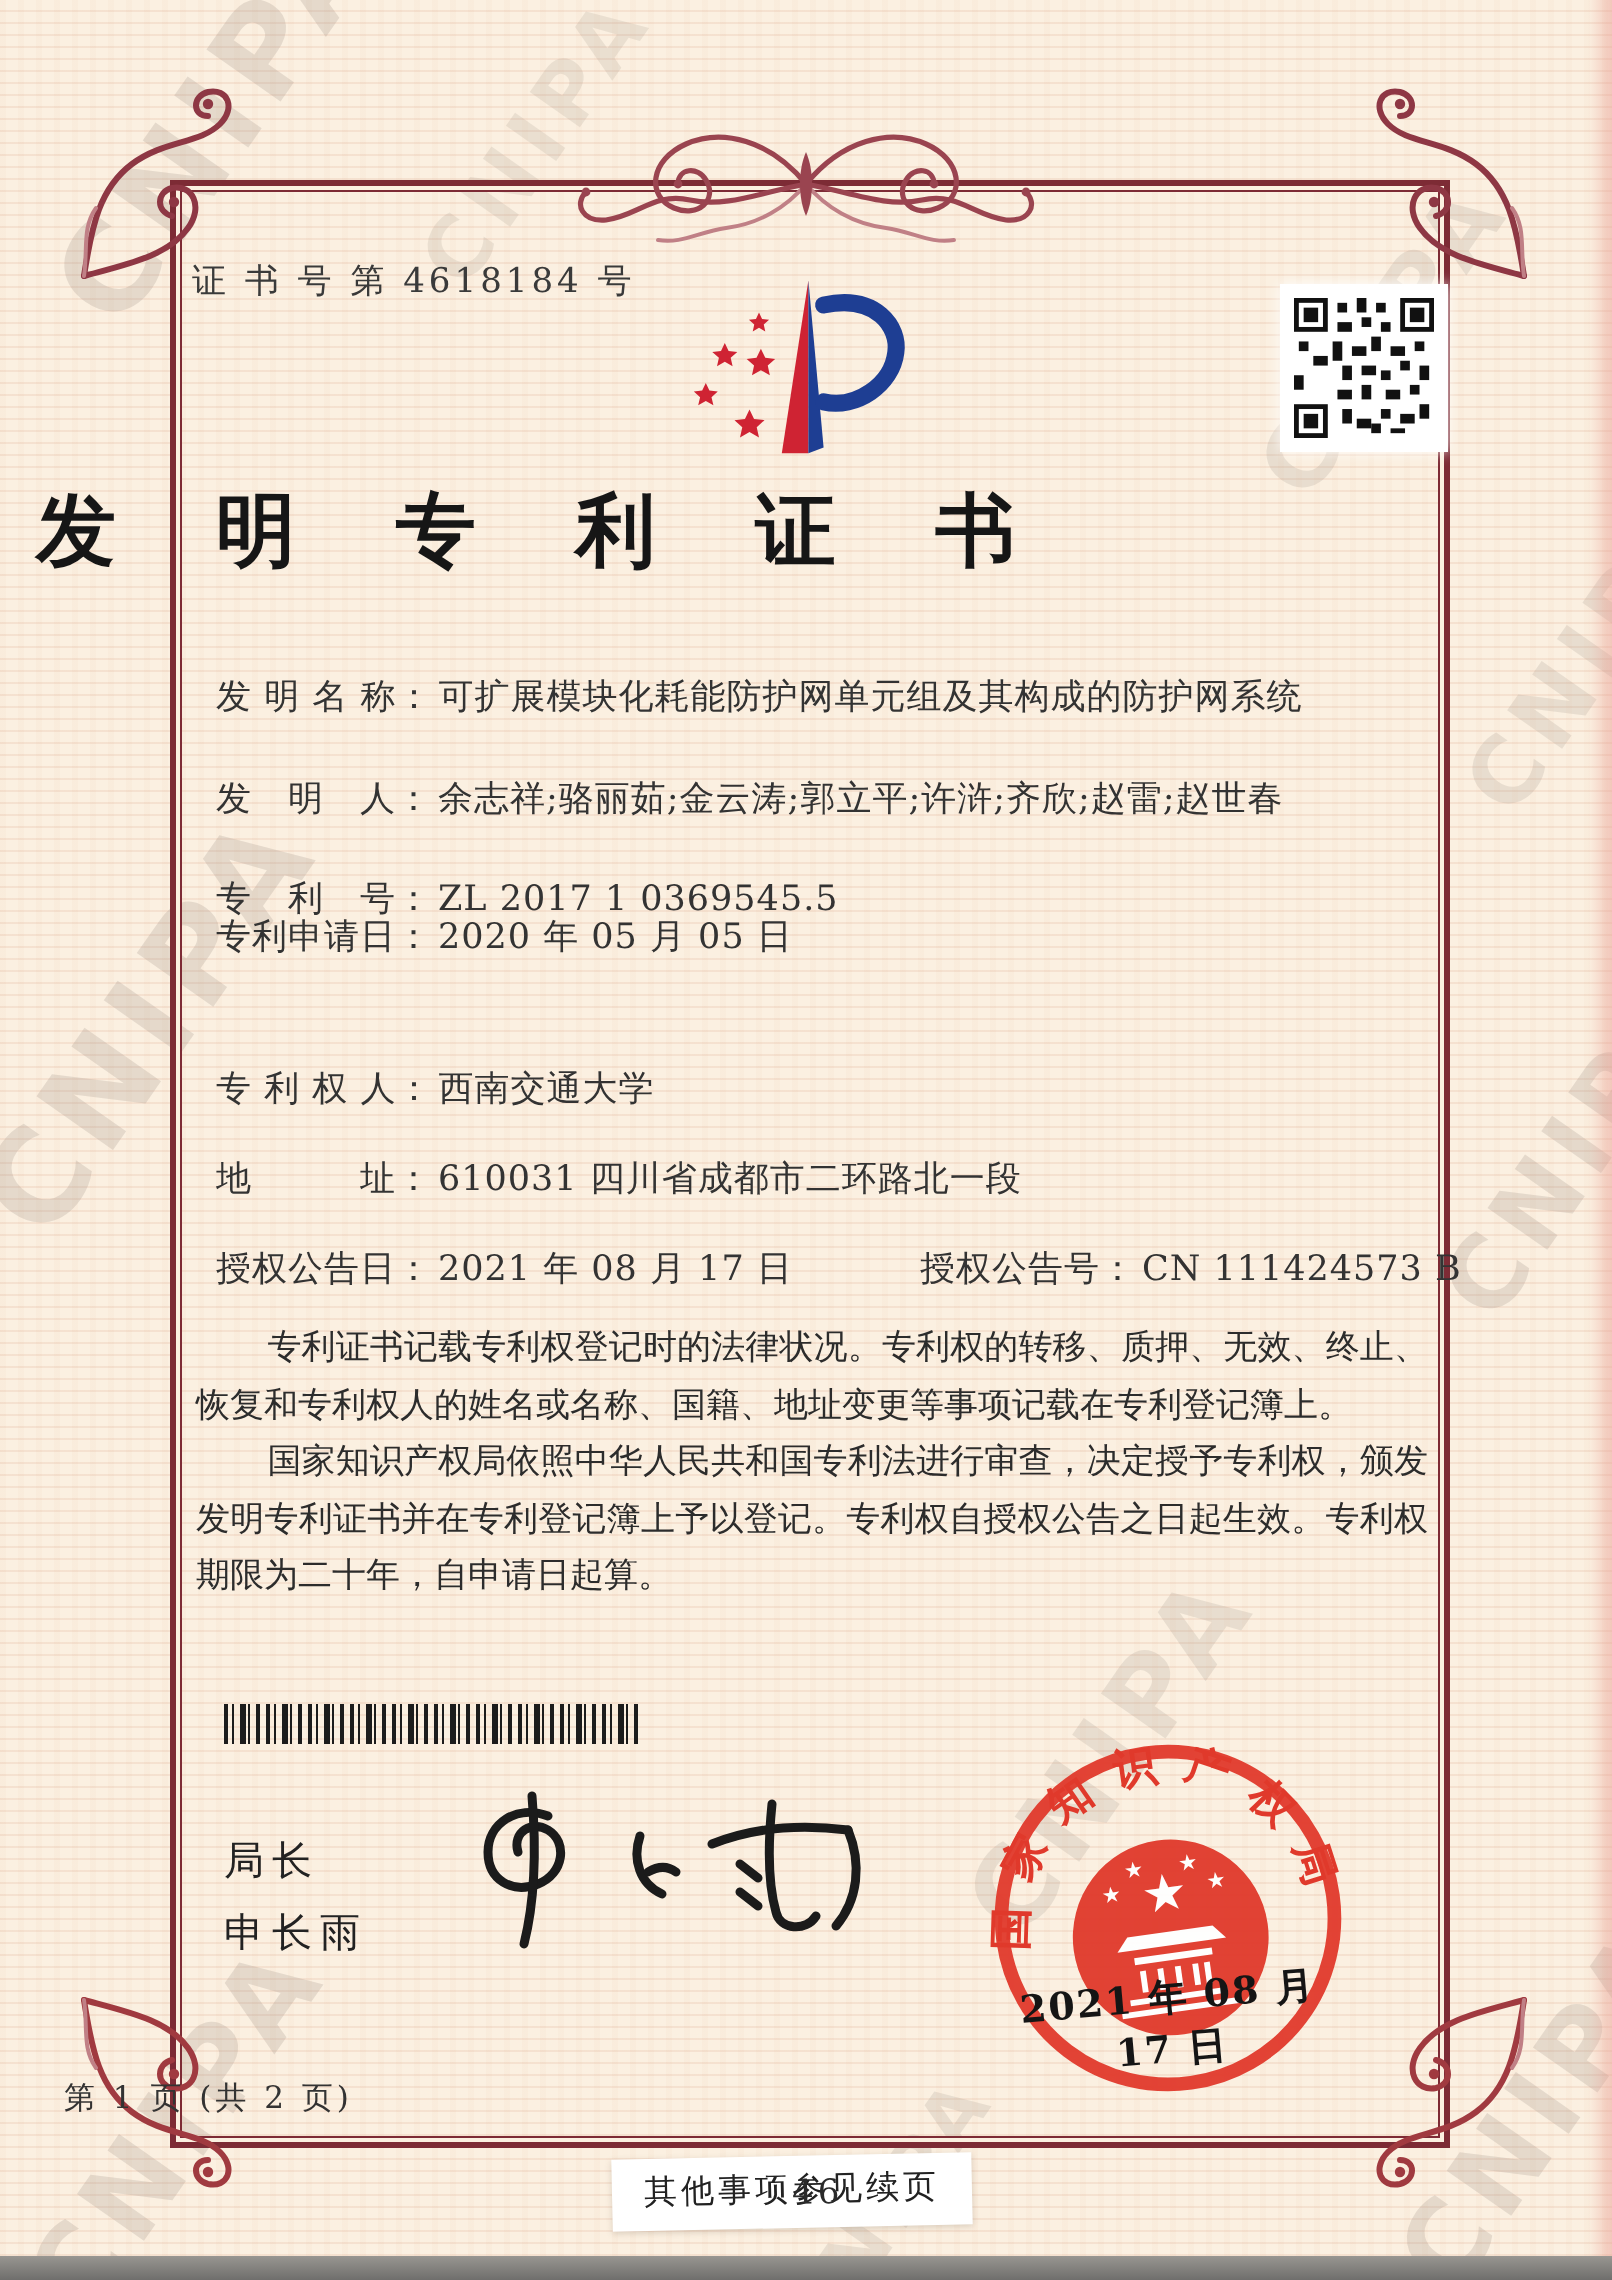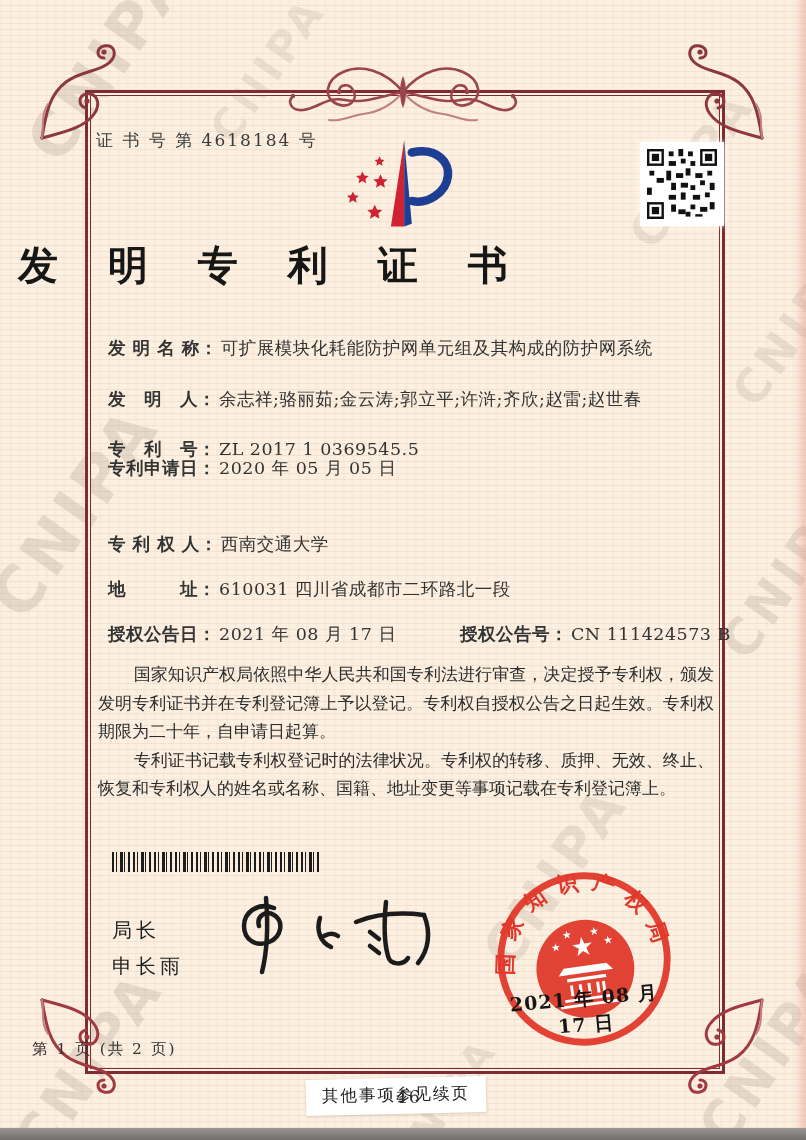--- a/index.html
+++ b/index.html
@@ -19,21 +19,21 @@
   .ornament{position:absolute;z-index:3;}
   .content{position:absolute;inset:0;z-index:4;}
   .cert-no{position:absolute;left:96px;top:129px;font-size:17px;letter-spacing:2px;color:#3a3a3a;}
   .logo{position:absolute;left:332px;top:128px;width:152px;height:106px;}
   .qr-box{position:absolute;left:640px;top:142px;width:84px;height:84px;background:#fff;
       display:flex;align-items:center;justify-content:center;box-shadow:0 0 6px rgba(255,255,255,0.9);}
   .title{position:absolute;left:0;right:0;top:238px;text-align:left;font-size:40px;font-weight:700;
       letter-spacing:18px;text-indent:18px;color:#161616;
       font-family:"DejaVu Sans","Liberation Sans",sans-serif;}
   .field-row{position:absolute;left:108px;white-space:nowrap;font-size:17.5px;color:#333;}
-  .field-row .lbl{letter-spacing:0.5px;font-weight:bold;}
+  .field-row .lbl{letter-spacing:0.5px;}
   .field-row .val{margin-left:3px;letter-spacing:0.5px;}
   .pair2{margin-left:58px;}
   .paras{position:absolute;left:98px;top:660px;width:616px;}
   .paras p{margin:0;font-size:17px;line-height:28.5px;text-align:justify;text-indent:2.1em;color:#2c2c2c;}
   .barcode{position:absolute;left:112px;top:852px;width:208px;height:20px;
       background:repeating-linear-gradient(90deg,#1c1c1c 0 2px,transparent 2px 4px,#1c1c1c 4px 5px,
       transparent 5px 8px,#1c1c1c 8px 11px,transparent 11px 12px,#1c1c1c 12px 13px,transparent 13px 16px,
       #1c1c1c 16px 18px,transparent 18px 21px);}
   .director{position:absolute;left:112px;top:912px;font-family:"DejaVu Sans","Liberation Sans",sans-serif;
       font-size:20px;letter-spacing:4px;color:#222;line-height:36px;}
@@ -202,22 +202,22 @@
     </div>
     <div class="field-row" style="top:577px;">
       <span class="lbl">地　　　址：</span><span class="val">610031 四川省成都市二环路北一段</span>
     </div>
     <div class="field-row" style="top:622px;text-align:right;">
       <span class="lbl">授权公告日：</span><span class="val">2021 年 08 月 17 日</span>
       <span class="lbl pair2">授权公告号：</span><span class="val">CN 111424573 B</span>
     </div>
 
     <div class="paras">
+      <p>专利证书记载专利权登记时的法律状况。专利权的转移、质押、无效、终止、恢复和专利权人的姓名或名称、国籍、地址变更等事项记载在专利登记簿上。</p>
       <p>国家知识产权局依照中华人民共和国专利法进行审查，决定授予专利权，颁发发明专利证书并在专利登记簿上予以登记。专利权自授权公告之日起生效。专利权期限为二十年，自申请日起算。</p>
-      <p>专利证书记载专利权登记时的法律状况。专利权的转移、质押、无效、终止、恢复和专利权人的姓名或名称、国籍、地址变更等事项记载在专利登记簿上。</p>
     </div>
 
     <div class="barcode"></div>
 
     <div class="director">
       <div>局长</div>
       <div>申长雨</div>
     </div>
 
     <svg class="signature" viewBox="0 0 212 88">

